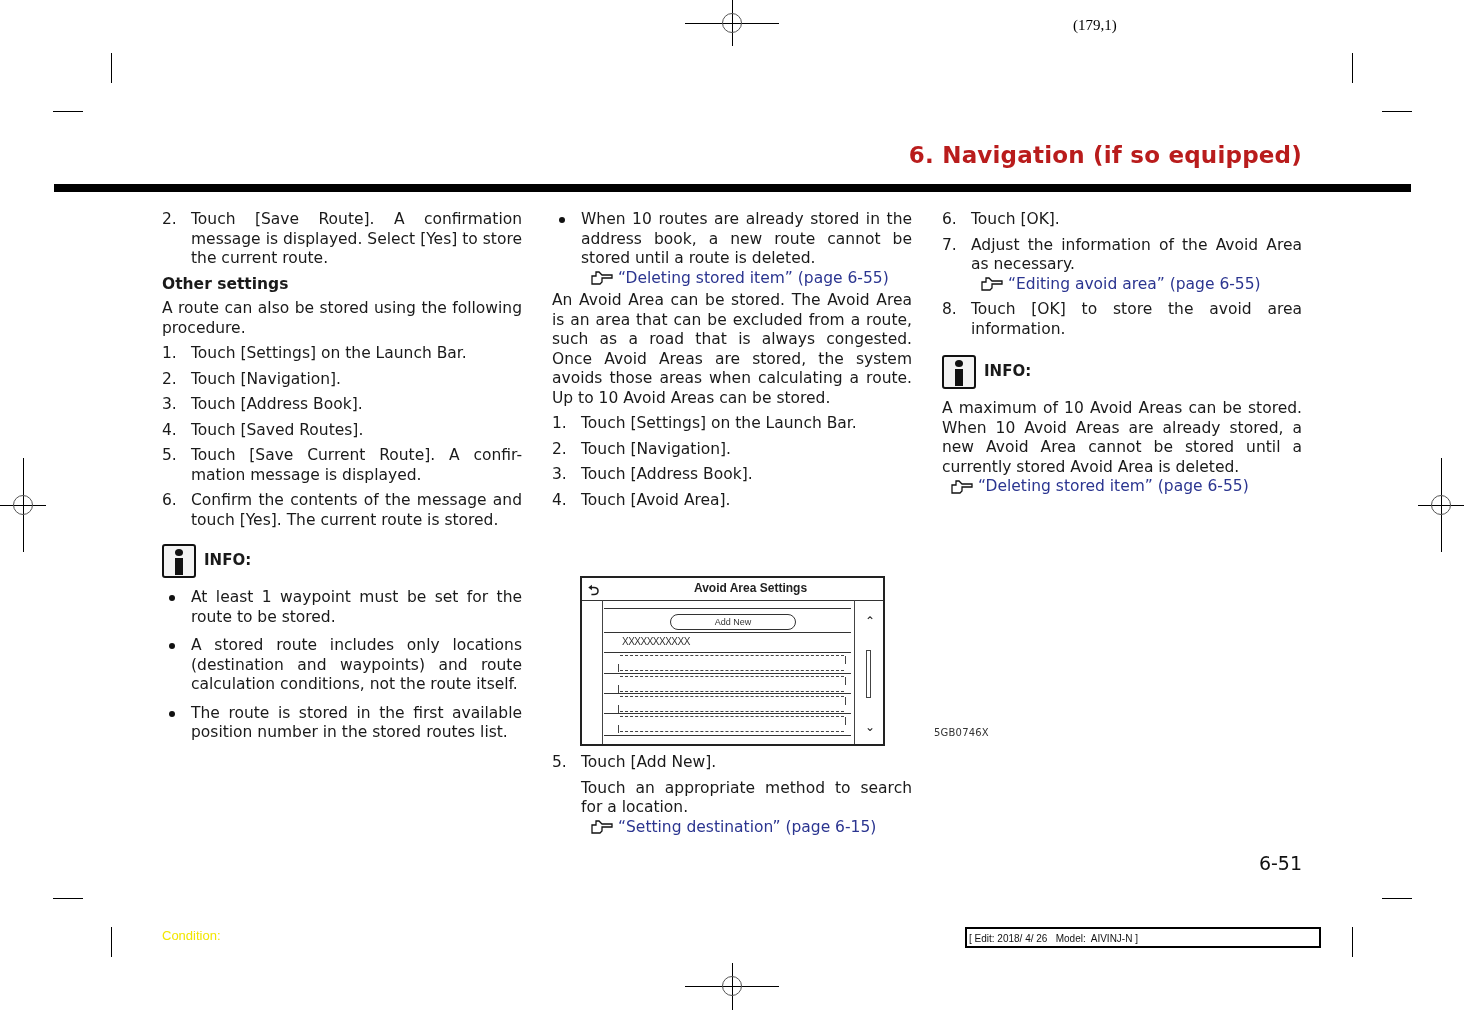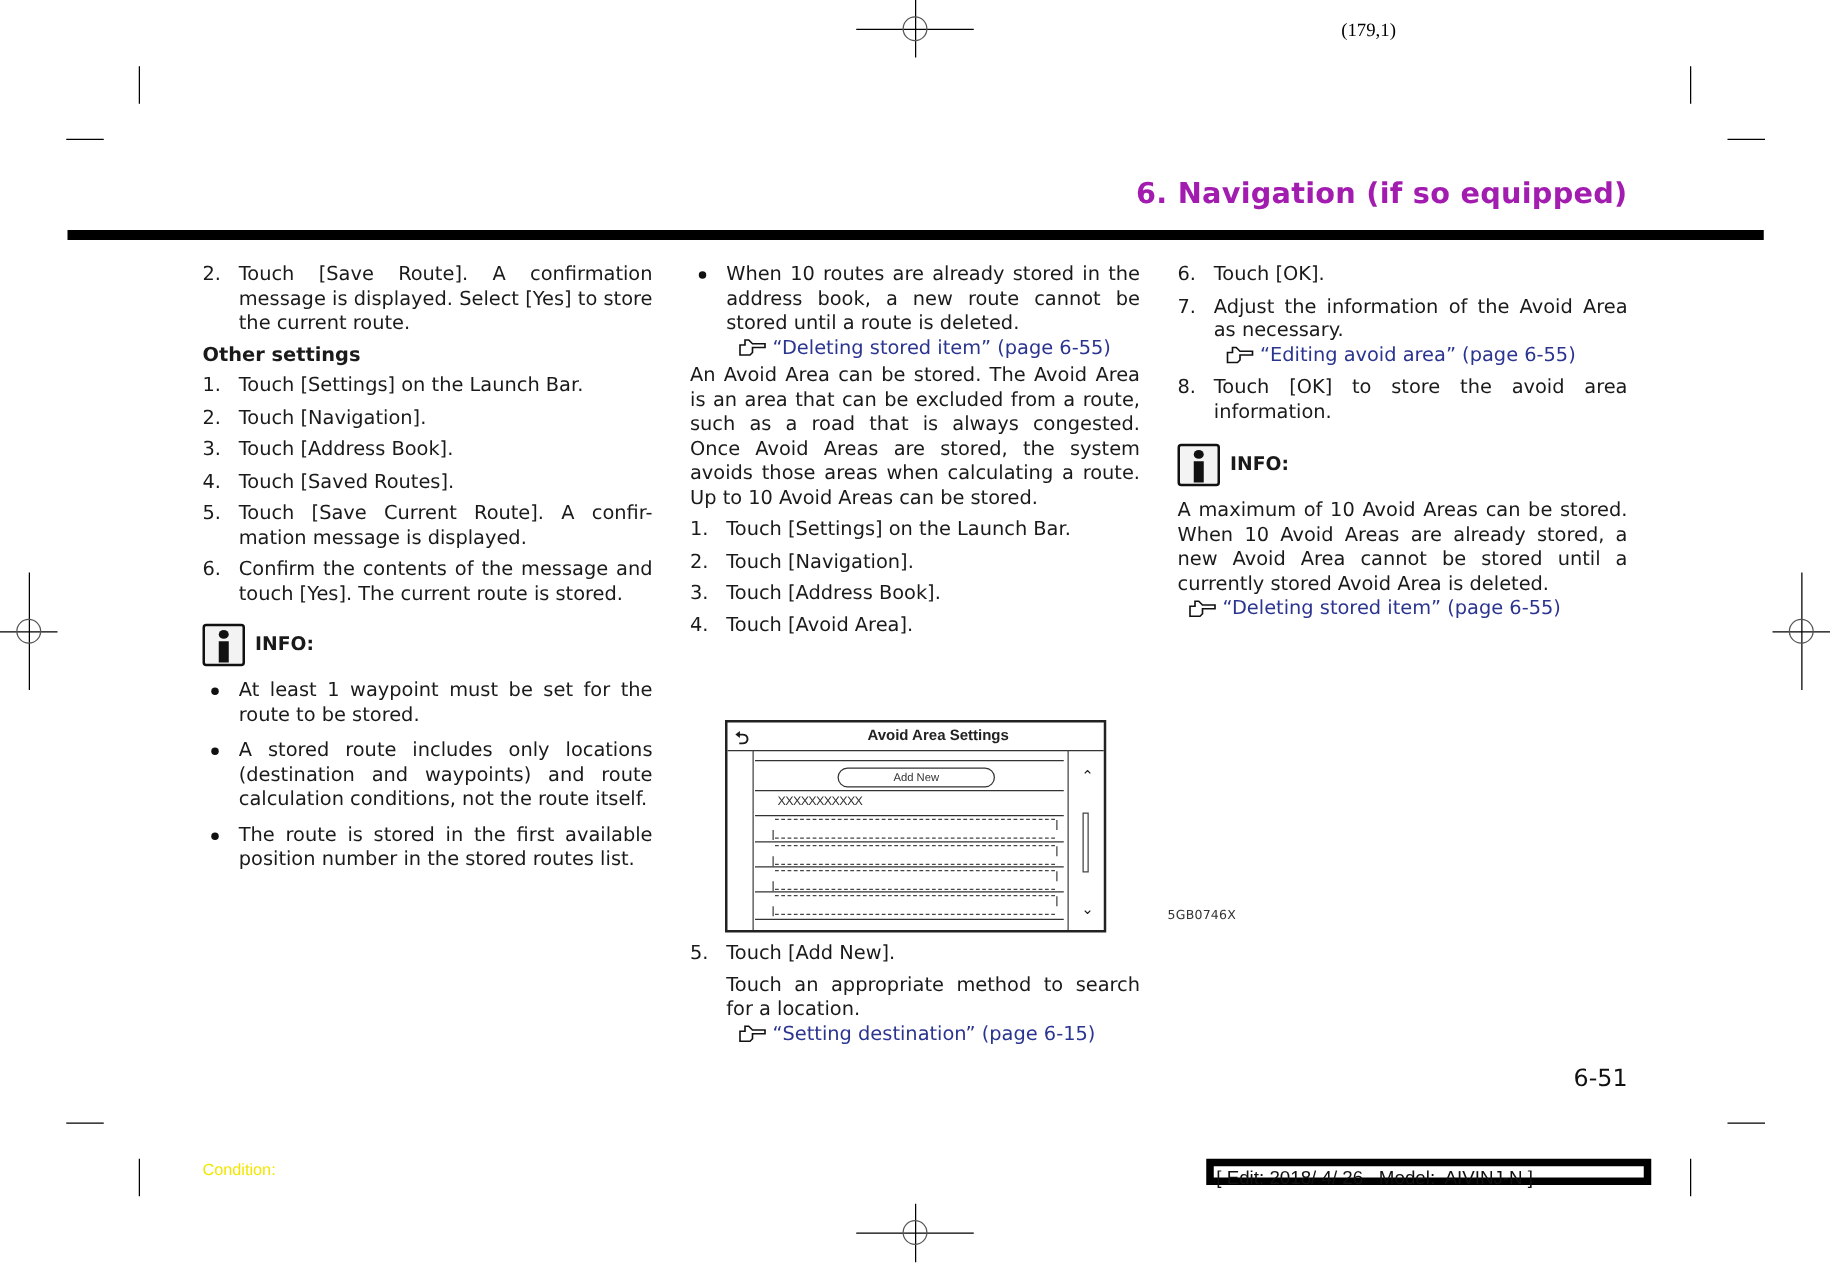--- a/index.html
+++ b/index.html
@@ -3,21 +3,21 @@
 <meta charset="utf-8">
 <style>
   html, body { margin:0; padding:0; background:#ffffff; }
   body { width:1464px; height:1010px; position:relative; overflow:hidden;
          font-family:"DejaVu Sans", sans-serif; color:#1a1a1a; }
   .abs { position:absolute; }
   .hl { position:absolute; height:1px; background:#000; }
   .vl { position:absolute; width:1px; background:#000; }
   .reg { position:absolute; width:20px; height:20px; border:1px solid #555; border-radius:50%; box-sizing:border-box; }
   .pageref { font-family:"Liberation Serif", serif; font-size:15px; color:#000; }
-  .chapter-title { position:absolute; right:162px; top:142px; font-size:23px; font-weight:bold; color:#a21caf; letter-spacing:0.2px; }
+  .chapter-title { position:absolute; right:162px; top:142px; font-size:23px; font-weight:bold; color:#b91c1c; letter-spacing:0.2px; }
   .chapter-bar { position:absolute; left:54px; top:184px; width:1357px; height:8px; background:#000; }
   .col { position:absolute; font-size:15.5px; line-height:19.5px; }
   .col p { margin:0; text-align:justify; }
   .step { position:relative; padding-left:29px; margin-bottom:6px; text-align:justify; }
   .step .num { position:absolute; left:0; top:0; }
   .bullet { position:relative; padding-left:29px; margin-bottom:9px; text-align:justify; }
   .bullet .dot { position:absolute; left:7px; top:7px; width:6px; height:6px; border-radius:50%; background:#111; }
   .subhead { font-weight:bold; margin:6px 0 5px; }
   .link { color:#2b3590; display:flex; align-items:center; gap:4px; margin-left:10px; }
   .hand { display:inline-block; width:24px; height:16px; }
@@ -39,21 +39,21 @@
   .screen .xxx { position:absolute; left:40px; top:58px; font-size:10px; color:#333; letter-spacing:-0.5px; }
   .screen .dash { position:absolute; left:38px; width:224px; height:14px; border-top:1.5px dashed #444; border-bottom:1.5px dashed #444; }
   .screen .dash::before { content:""; position:absolute; left:-2px; bottom:-2px; width:1px; height:8px; background:#444; }
   .screen .dash::after { content:""; position:absolute; right:-2px; top:0px; width:1px; height:8px; background:#444; }
   .screen .up { position:absolute; right:8px; top:36px; font-size:12px; }
   .screen .down { position:absolute; right:8px; bottom:10px; font-size:12px; }
   .screen .thumb { position:absolute; right:12px; top:72px; width:3px; height:46px; border:1px solid #444; }
   .figcode { position:absolute; left:886px; top:727px; font-size:10px; color:#333; letter-spacing:0.2px;padding-left:48px; }
   .pagenum { position:absolute; right:162px; top:852px; font-size:19px; color:#111; }
   .condition { position:absolute; left:162px; top:928px; font-family:"Liberation Sans", sans-serif; font-size:13px; color:#f2e600; }
-  .editbox { position:absolute; left:965px; top:927px; width:356px; height:21px; border:6px solid #000000; box-sizing:border-box; font-family:"Liberation Sans", sans-serif; font-size:15px; line-height:19px; padding-left:2px; color:#111; white-space:pre; }
+  .editbox { position:absolute; left:965px; top:927px; width:356px; height:21px; border:2px solid #000000; box-sizing:border-box; font-family:"Liberation Sans", sans-serif; font-size:10px; line-height:19px; padding-left:2px; color:#111; white-space:pre; }
 </style>
 </head>
 <body>
 
 <div class="vl" style="left:111px;top:53px;height:30px;"></div>
 <div class="hl" style="left:53px;top:111px;width:30px;"></div>
 <div class="vl" style="left:1352px;top:53px;height:30px;"></div>
 <div class="hl" style="left:1382px;top:111px;width:30px;"></div>
 <div class="vl" style="left:111px;top:927px;height:30px;"></div>
 <div class="hl" style="left:53px;top:898px;width:30px;"></div>
@@ -85,20 +85,21 @@
 
 <div class="chapter-title">6. Navigation (if so equipped)</div>
 <div class="chapter-bar"></div>
 
 <div class="col" style="left:162px;top:210px;width:360px;">
   <div class="step">
     <span class="num">2.</span>
     <span>Touch [Save Route]. A confirmation message is displayed. Select [Yes] to store the current route.</span>
   </div>
   <div class="subhead">Other settings</div>
+  <p style="margin-bottom:6px;">A route can also be stored using the following procedure.</p>
   <div class="step"><span class="num">1.</span><span>Touch [Settings] on the Launch Bar.</span></div>
   <div class="step"><span class="num">2.</span><span>Touch [Navigation].</span></div>
   <div class="step"><span class="num">3.</span><span>Touch [Address Book].</span></div>
   <div class="step"><span class="num">4.</span><span>Touch [Saved Routes].</span></div>
   <div class="step"><span class="num">5.</span><span>Touch [Save Current Route]. A confir-mation message is displayed.</span></div>
   <div class="step"><span class="num">6.</span><span>Confirm the contents of the message and touch [Yes]. The current route is stored.</span></div>
 
   <div class="info">
     <div class="info-icon">
         <div class="i-dot"></div>

